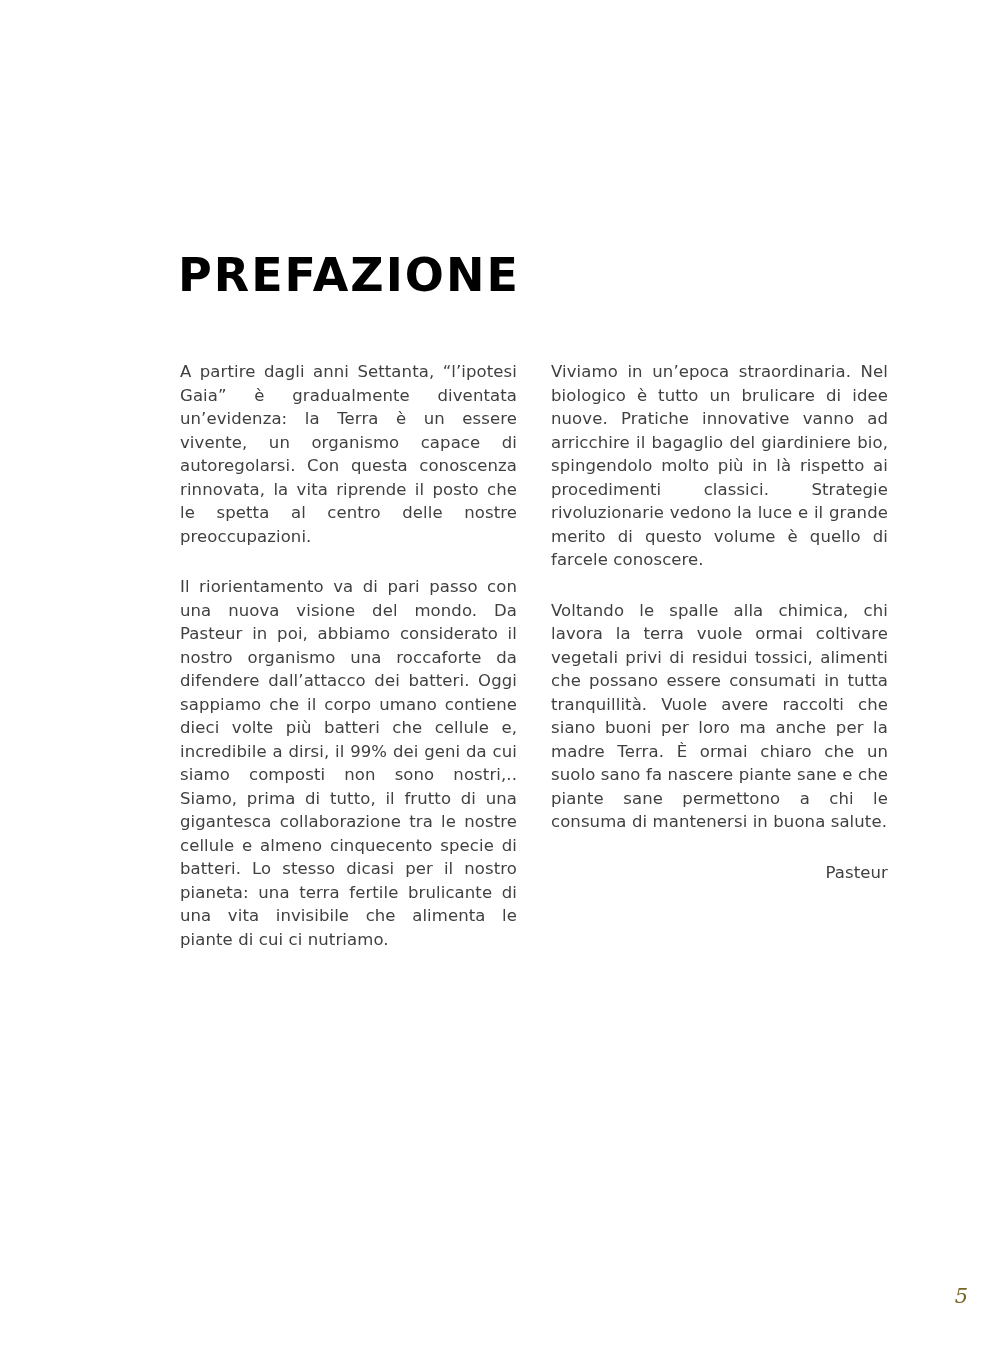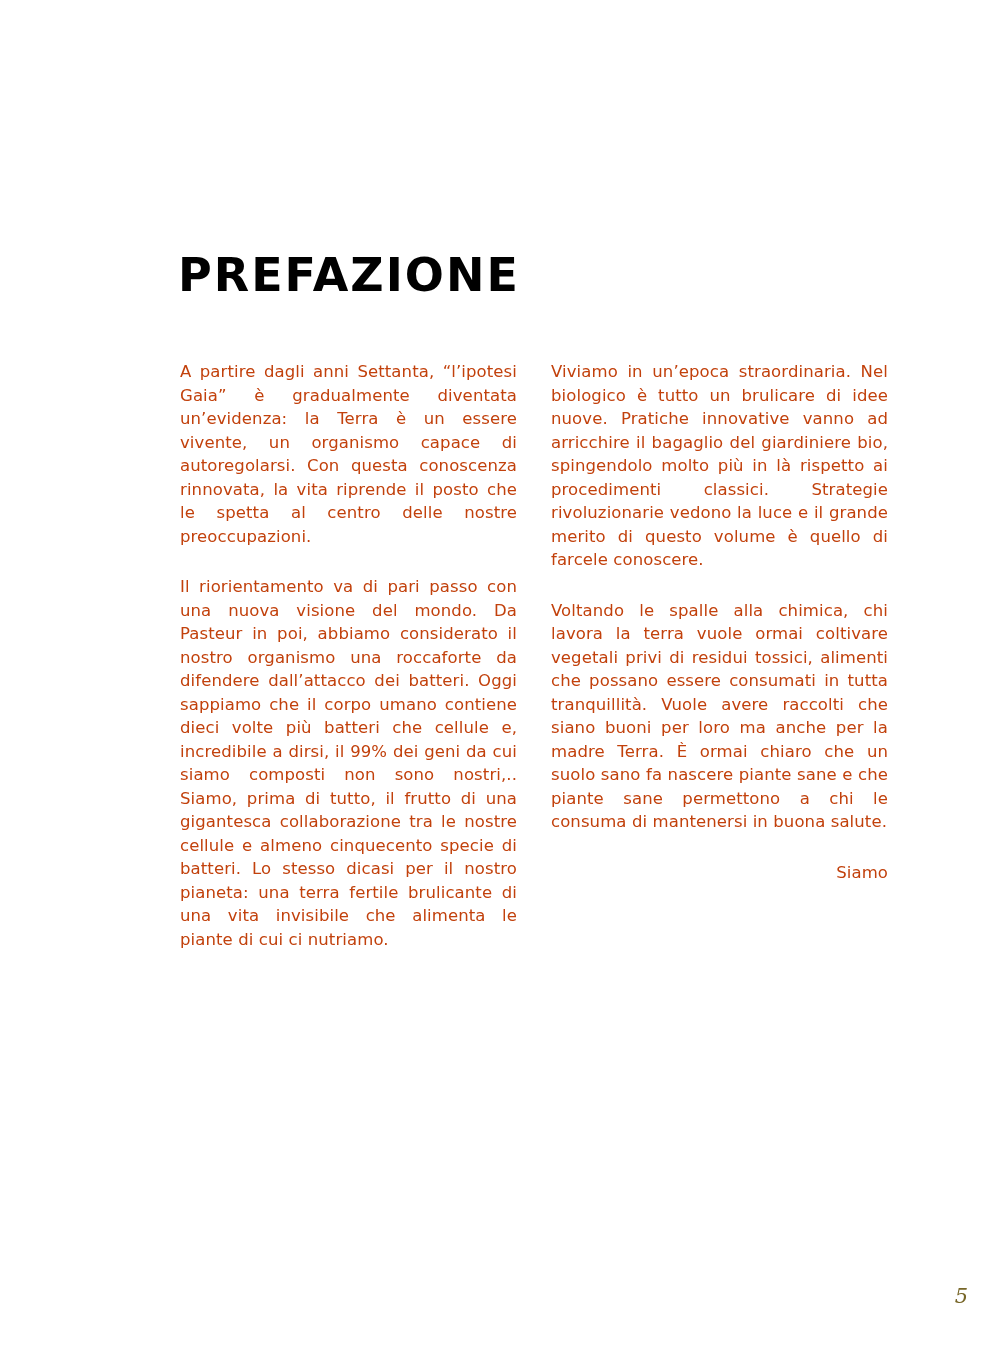--- a/index.html
+++ b/index.html
@@ -38,21 +38,21 @@
   }
   .col {
     width: 337px;
     flex: 0 0 337px;
   }
   .col p {
     margin: 0 0 27px 0;
     font-size: 16.5px;
     line-height: 23.5px;
     text-align: justify;
-    color: #c2410c;
+    color: #404040;
     letter-spacing: 0.1px;
   }
   .col p.signature {
     text-align: right;
     margin-top: 10px;
     margin-bottom: 0;
   }
   .page-number {
     position: absolute;
     right: 64px;
@@ -73,20 +73,20 @@
   <div class="columns">
 
     <div class="col">
       <p>A partire dagli anni Settanta, “l’ipotesi Gaia” è gradualmente diventata un’evidenza: la Terra è un essere vivente, un organismo capace di autoregolarsi. Con questa conoscenza rinnovata, la vita riprende il posto che le spetta al centro delle nostre preoccupazioni.</p>
       <p>Il riorientamento va di pari passo con una nuova visione del mondo. Da Pasteur in poi, abbiamo considerato il nostro organismo una roccaforte da difendere dall’attacco dei batteri. Oggi sappiamo che il corpo umano contiene dieci volte più batteri che cellule e, incredibile a dirsi, il 99% dei geni da cui siamo composti non sono nostri,.. Siamo, prima di tutto, il frutto di una gigantesca collaborazione tra le nostre cellule e almeno cinquecento specie di batteri. Lo stesso dicasi per il nostro pianeta: una terra fertile brulicante di una vita invisibile che alimenta le piante di cui ci nutriamo.</p>
     </div>
 
     <div class="col">
       <p>Viviamo in un’epoca straordinaria. Nel biologico è tutto un brulicare di idee nuove. Pratiche innovative vanno ad arricchire il bagaglio del giardiniere bio, spingendolo molto più in là rispetto ai procedimenti classici. Strategie rivoluzionarie vedono la luce e il grande merito di questo volume è quello di farcele conoscere.</p>
       <p>Voltando le spalle alla chimica, chi lavora la terra vuole ormai coltivare vegetali privi di residui tossici, alimenti che possano essere consumati in tutta tranquillità. Vuole avere raccolti che siano buoni per loro ma anche per la madre Terra. È ormai chiaro che un suolo sano fa nascere piante sane e che piante sane permettono a chi le consuma di mantenersi in buona salute.</p>
-      <p class="signature">Siamo</p>
+      <p class="signature">Pasteur</p>
     </div>
 
   </div>
 
   <div class="page-number">5</div>
 
 </div>
 
 </body></html>

